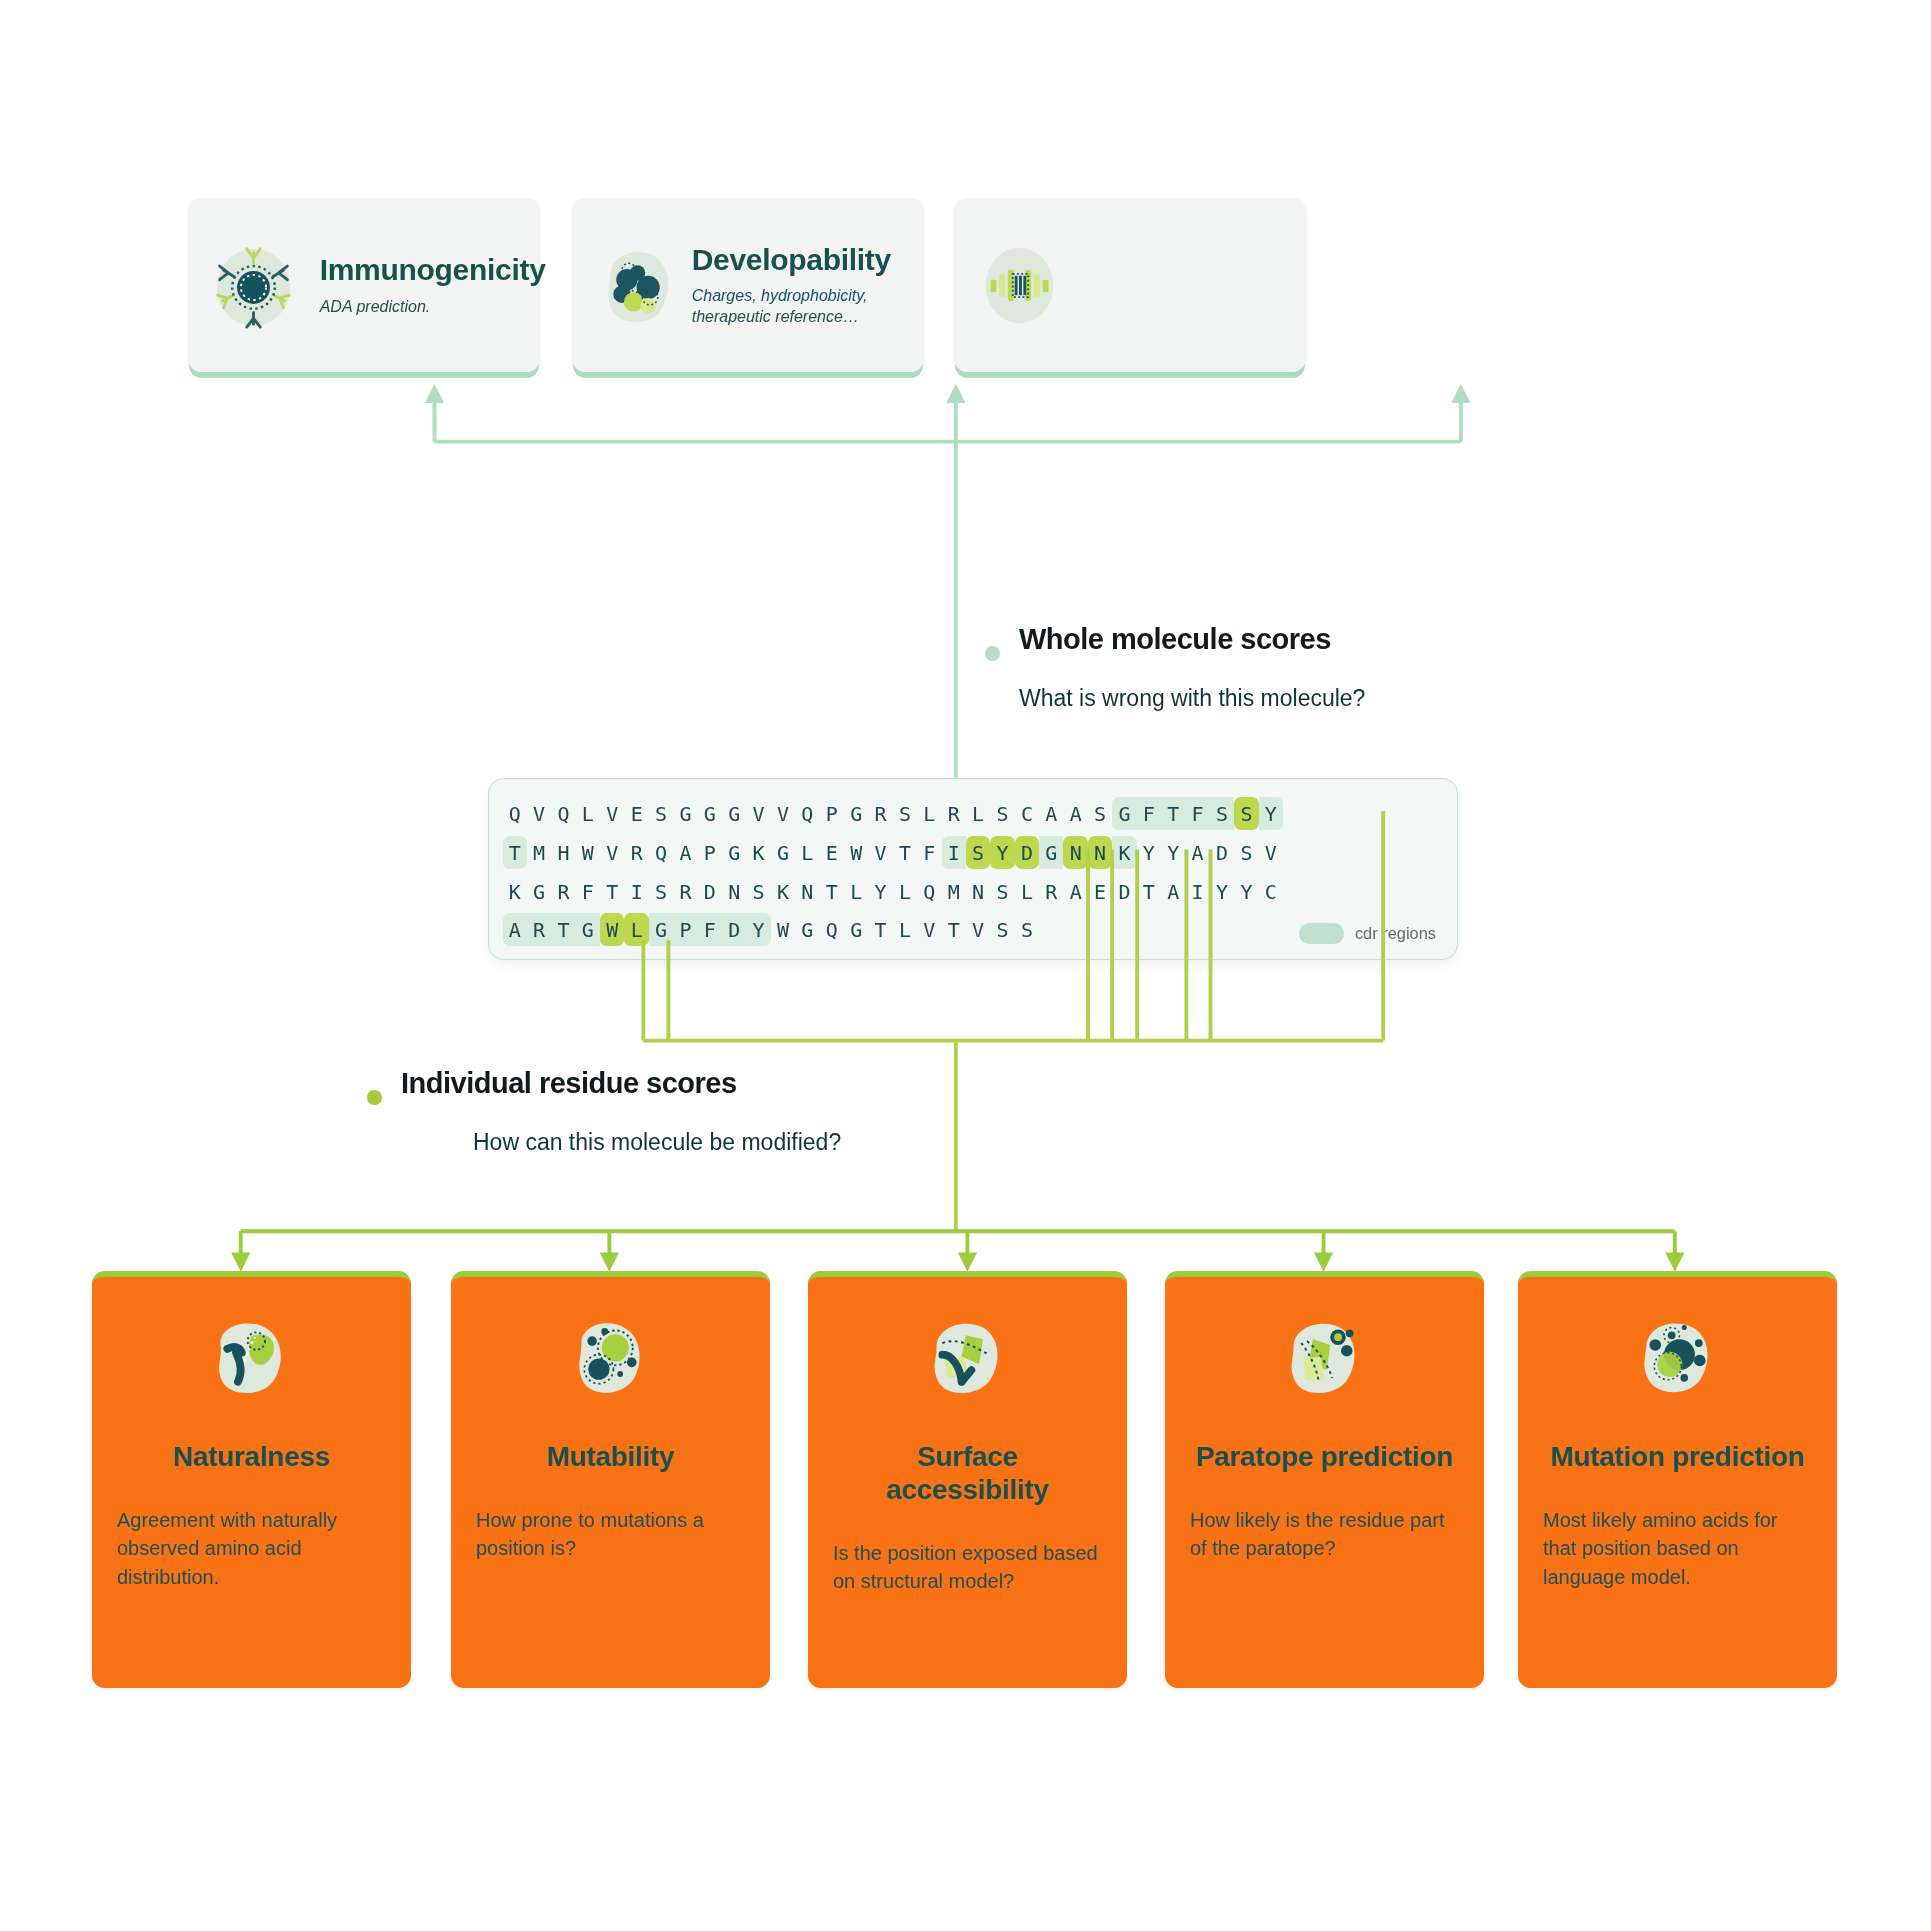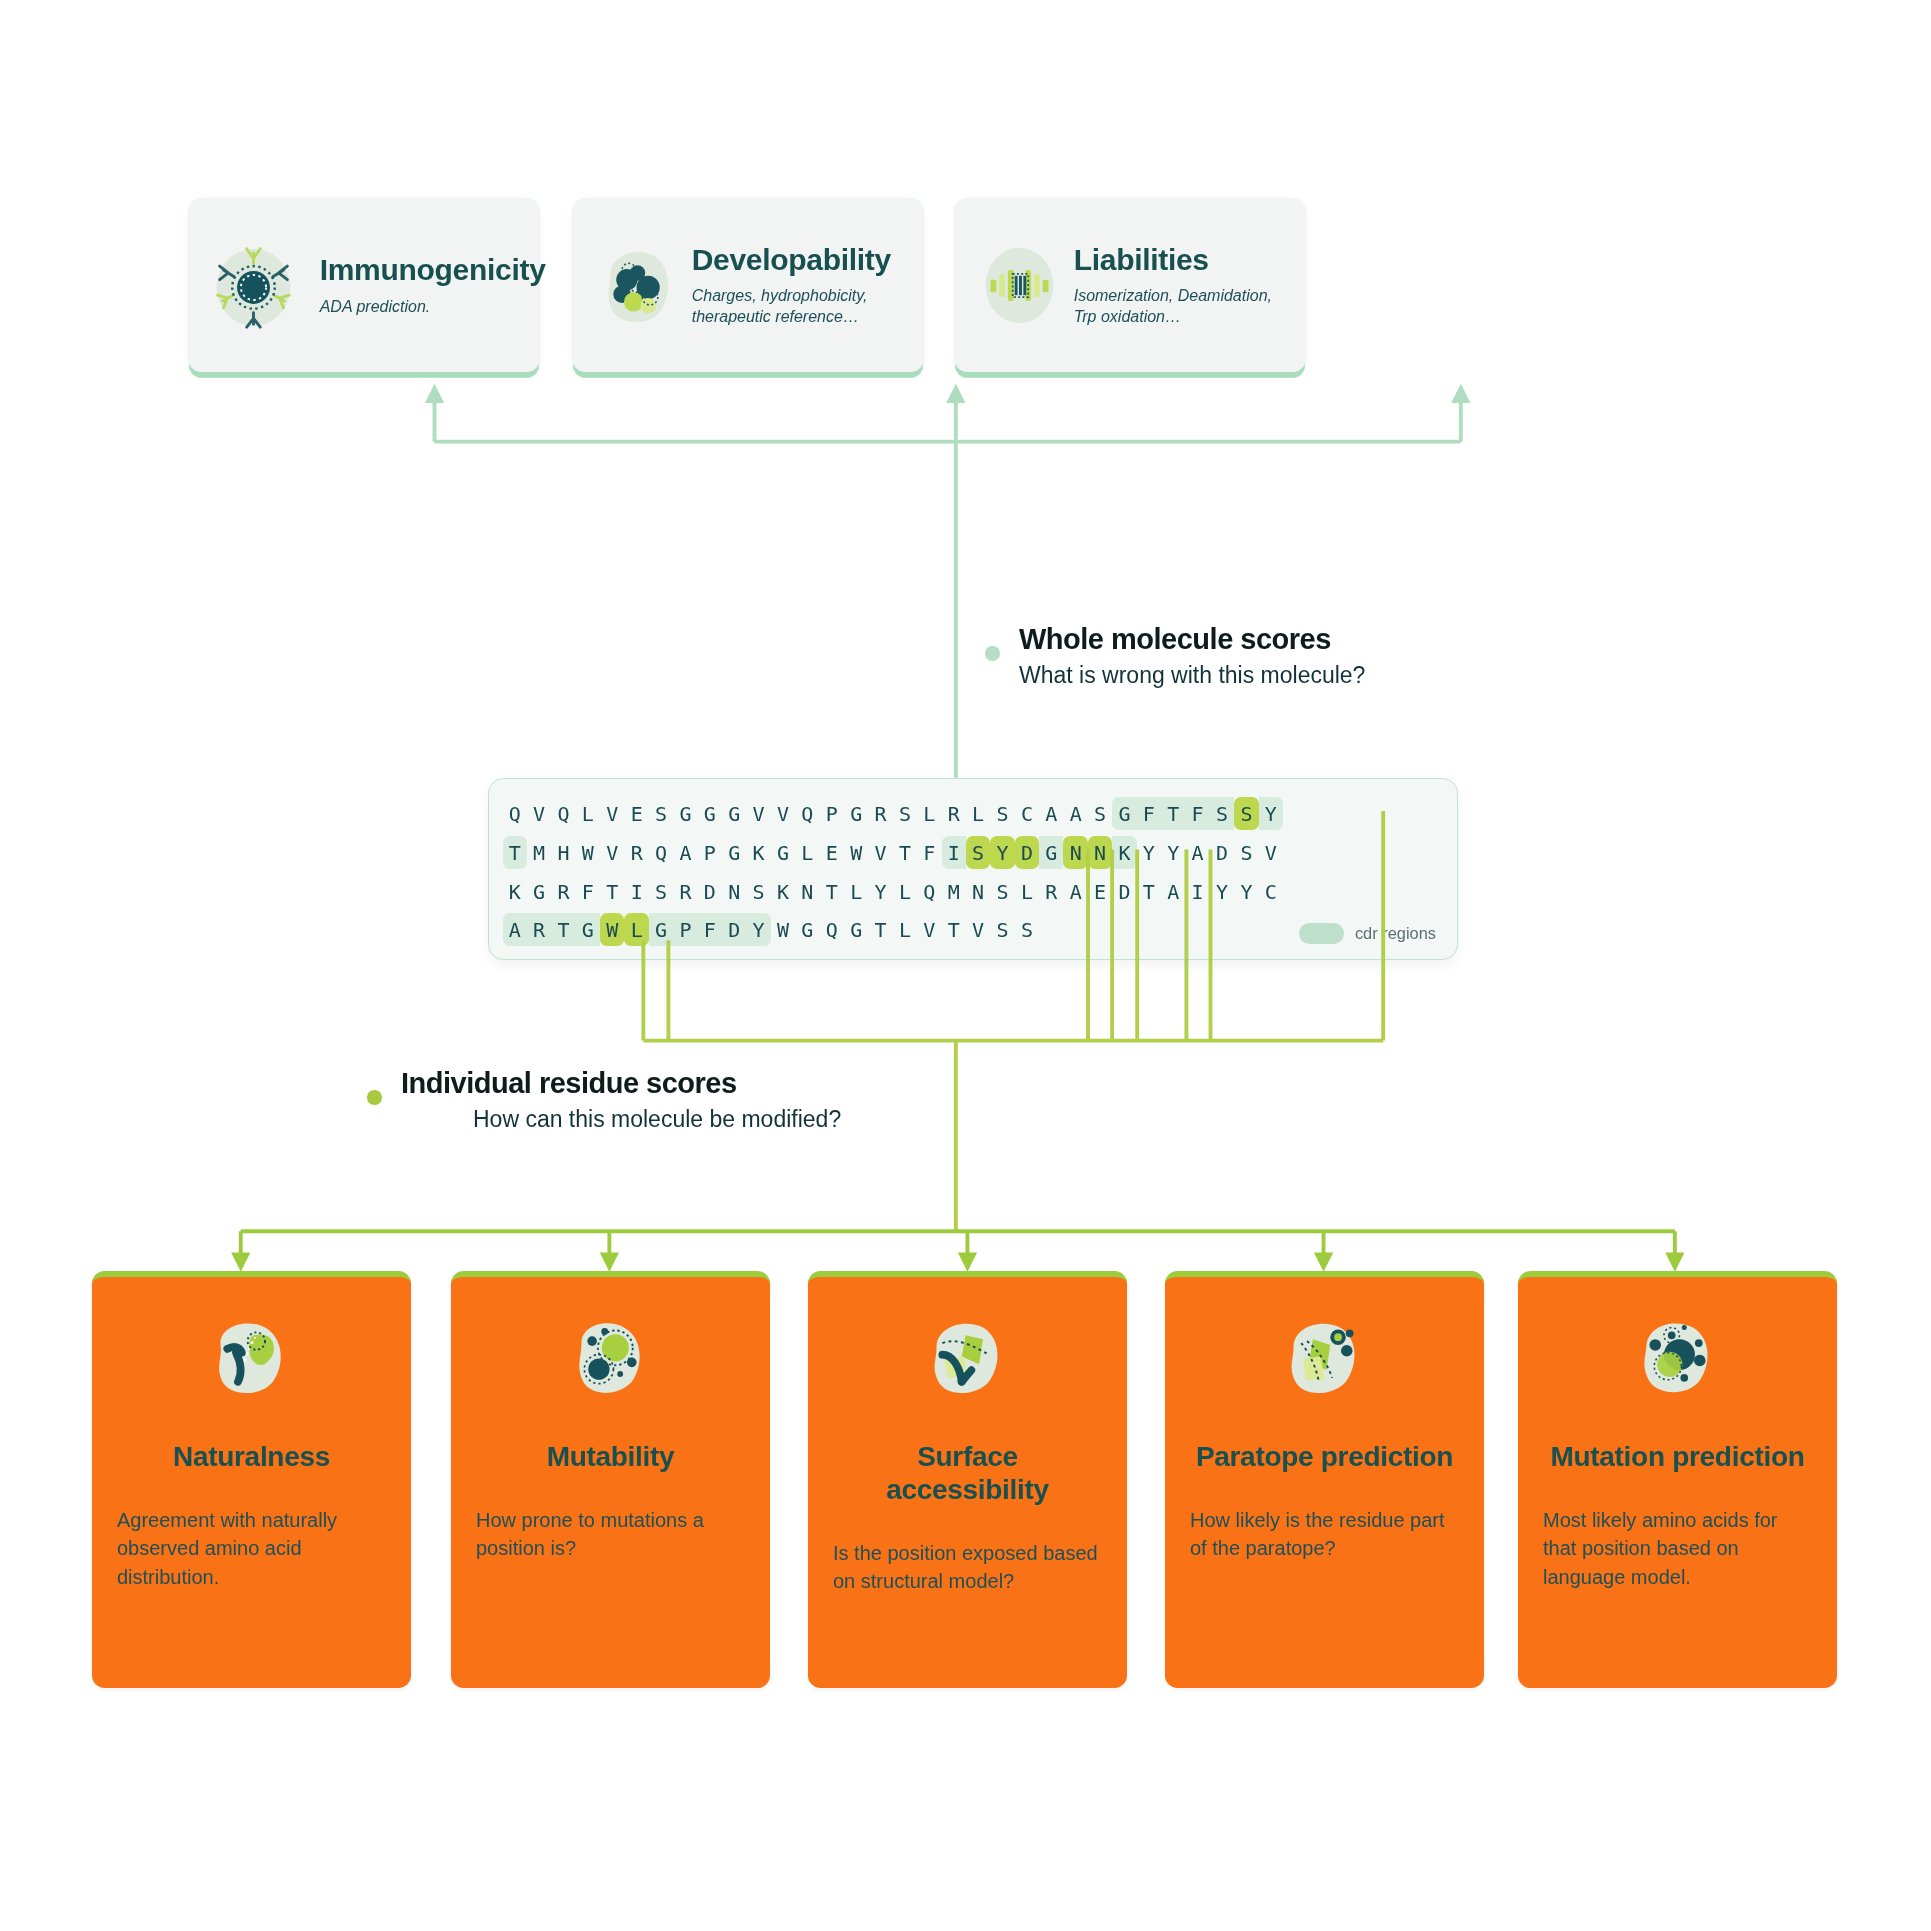--- a/index.html
+++ b/index.html
@@ -39,21 +39,21 @@
   
   .sec-label { position: absolute; }
   .sec-dot {
     position: absolute; width: 14.5px; height: 14.5px; border-radius: 50%;
   }
   .sec-title {
     font-size: 29px; font-weight: bold; color: #0f1c1c;
     letter-spacing: -0.5px; white-space: nowrap;
   }
   .sec-sub {
-    font-size: 23px; color: #13333a; white-space: nowrap; margin-top: 6px;
+    font-size: 23px; color: #13333a; white-space: nowrap; margin-top: 29px;
   }
 
   
   #seq-panel {
     position: absolute;
     left: 488px; top: 778px;
     width: 970px; height: 182px;
     background: #f3f7f5;
     border: 1.9px solid #bfe3d0;
     border-radius: 15.4px;
@@ -175,24 +175,20 @@
         <rect x="25" y="34" width="6" height="24" rx="2" fill="#d8e98e"></rect>
         <rect x="34" y="30" width="6" height="32" rx="2" fill="#bcd94f"></rect>
         <rect x="70" y="40" width="6" height="13" rx="2" fill="#bcd94f"></rect>
         <rect x="61" y="34" width="6" height="24" rx="2" fill="#d8e98e"></rect>
         <rect x="52" y="30" width="6" height="32" rx="2" fill="#bcd94f"></rect>
         <rect x="39" y="34" width="16" height="24" fill="none" stroke="#1a5560" stroke-width="1.8" stroke-dasharray="2 2.4"></rect>
         <rect x="41" y="36" width="3" height="20" fill="#1a5560"></rect>
         <rect x="45.5" y="36" width="3" height="20" fill="#1a5560"></rect>
         <rect x="50" y="36" width="3" height="20" fill="#1a5560"></rect>
       </svg>
-    </div>
-    <div class="tc-text">
-      <div class="tc-title">Liabilities</div>
-      <div class="tc-desc">Isomerization, Deamidation, Trp oxidation…</div>
     </div>
   </div>
 
   <svg class="arrow" style="left:0; top:372px; width:1931px; height:290px;" viewBox="0 0 2000 300" width="1931" height="290">
 
     <line x1="450" y1="72" x2="1513" y2="72" stroke="#b0ddbf" stroke-width="4"></line>
 
     <line x1="450" y1="72" x2="450" y2="30" stroke="#b0ddbf" stroke-width="4"></line>
     <line x1="990" y1="72" x2="990" y2="30" stroke="#b0ddbf" stroke-width="4"></line>
     <line x1="1513" y1="72" x2="1513" y2="30" stroke="#b0ddbf" stroke-width="4"></line>

